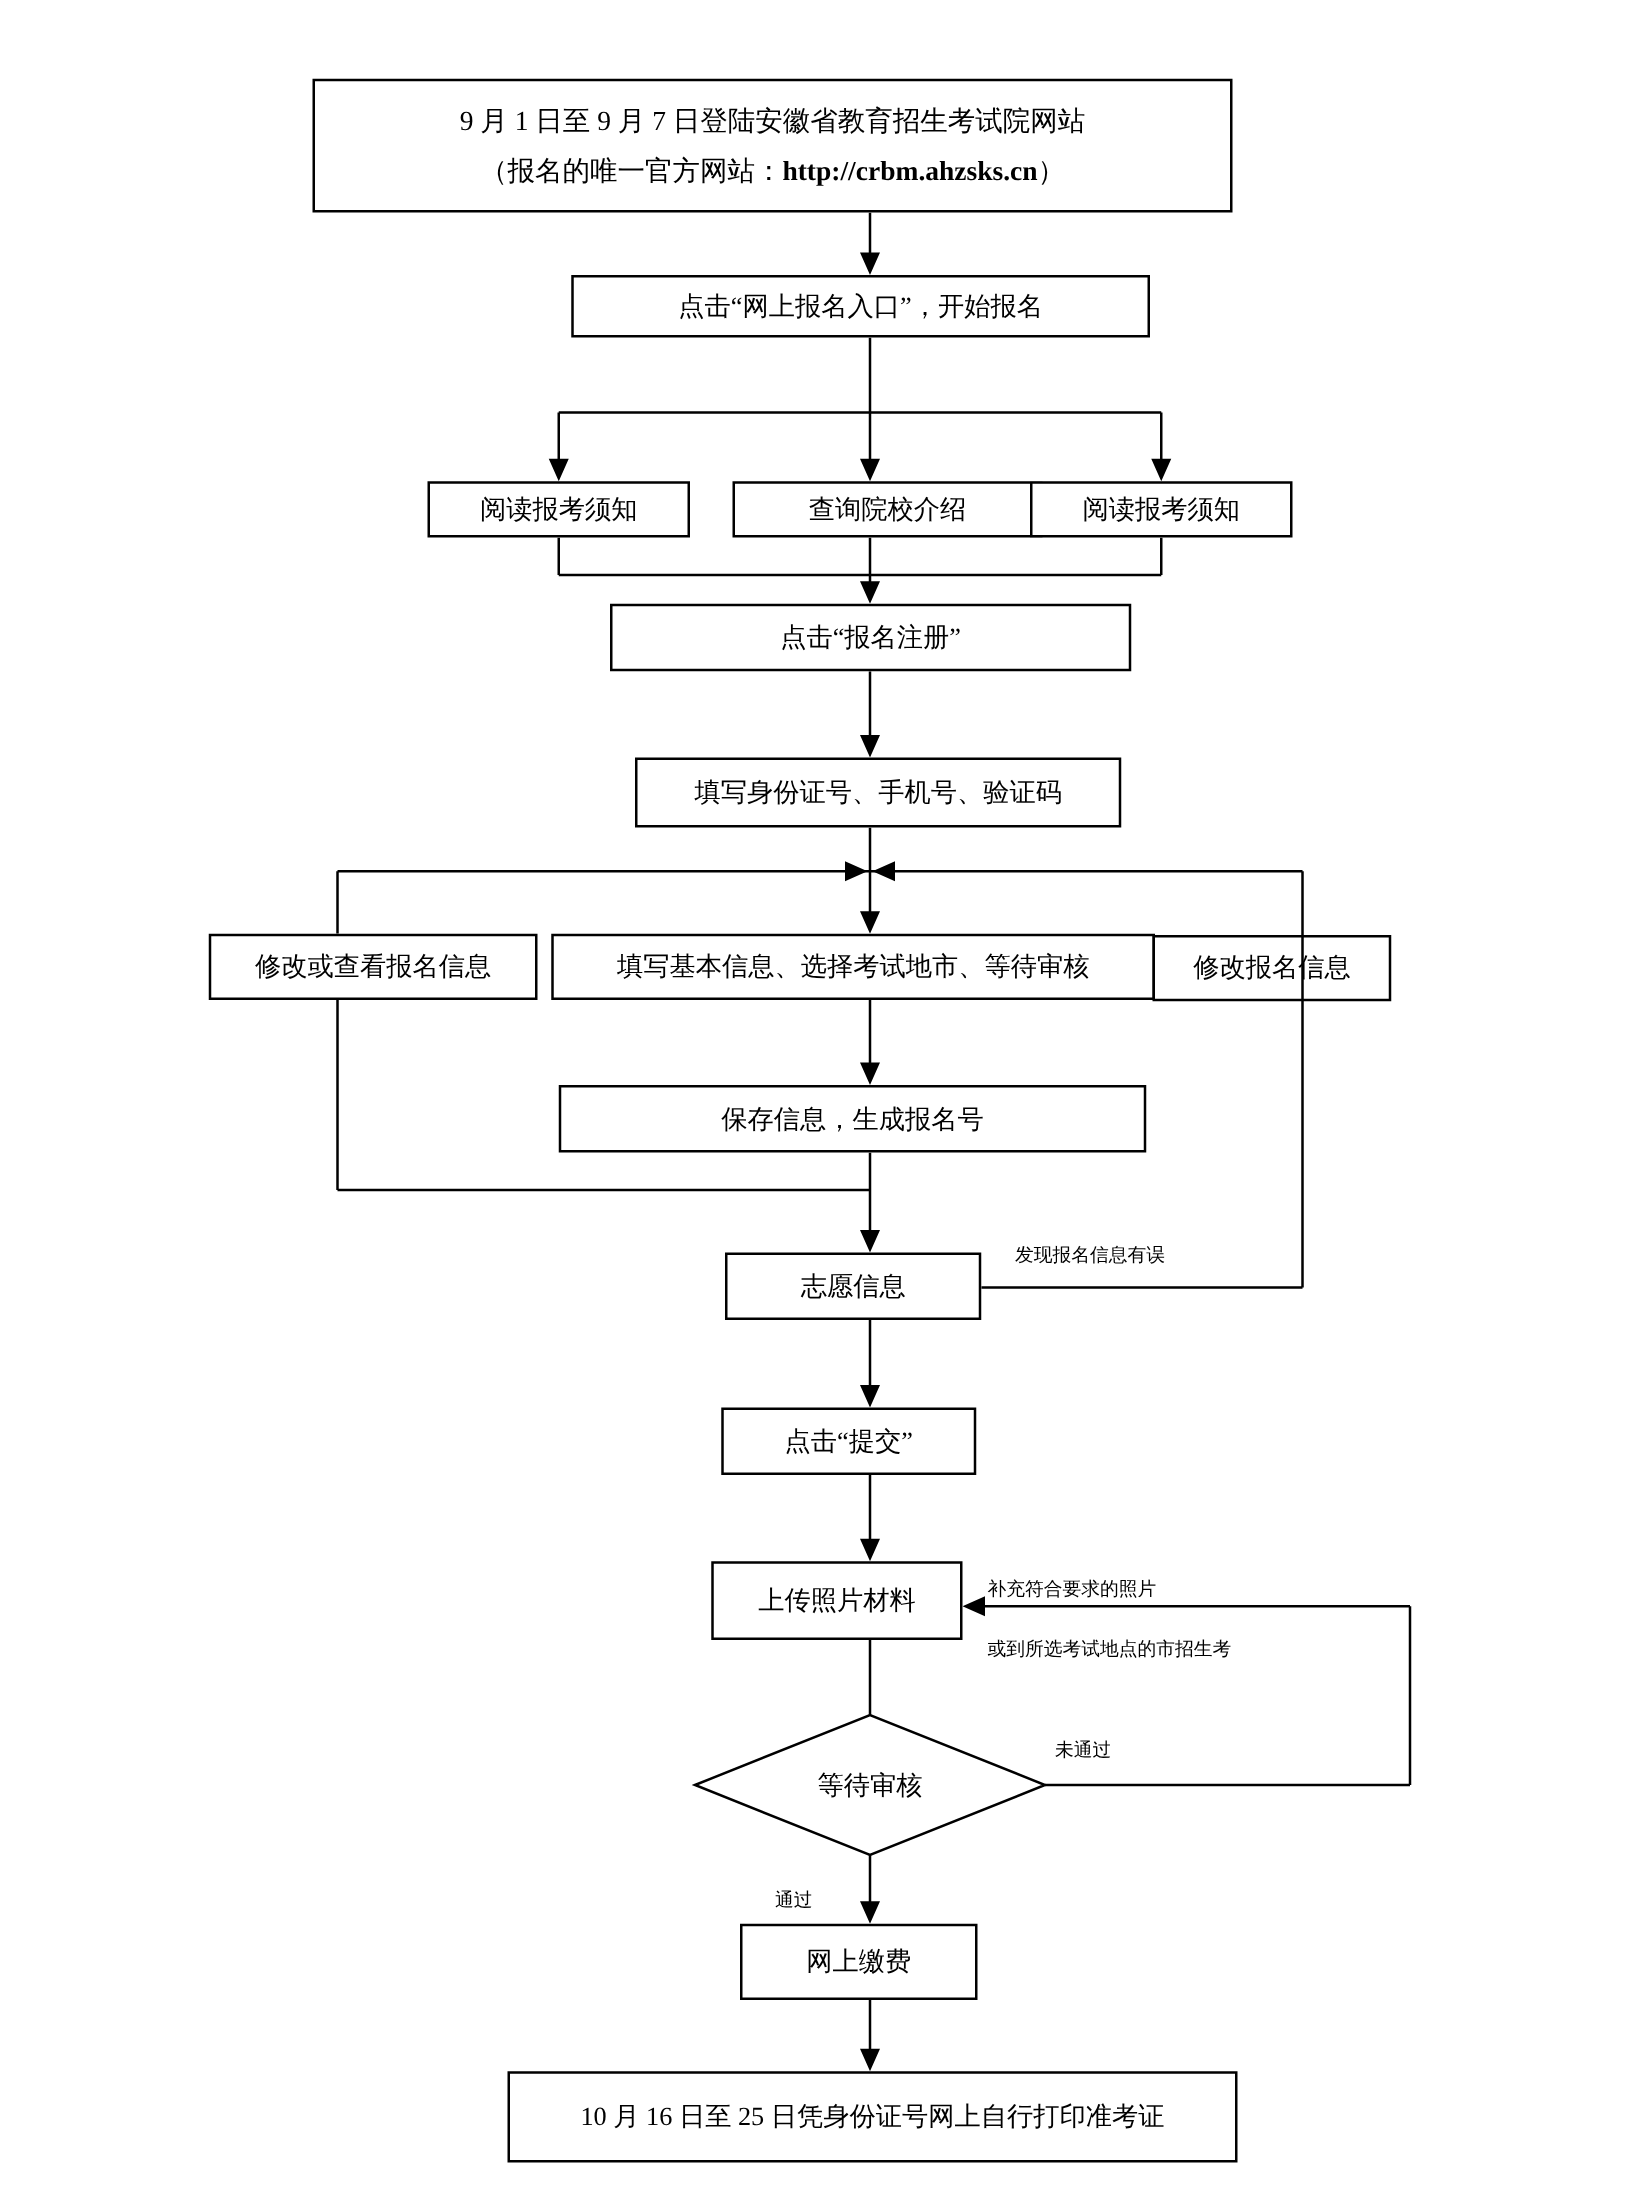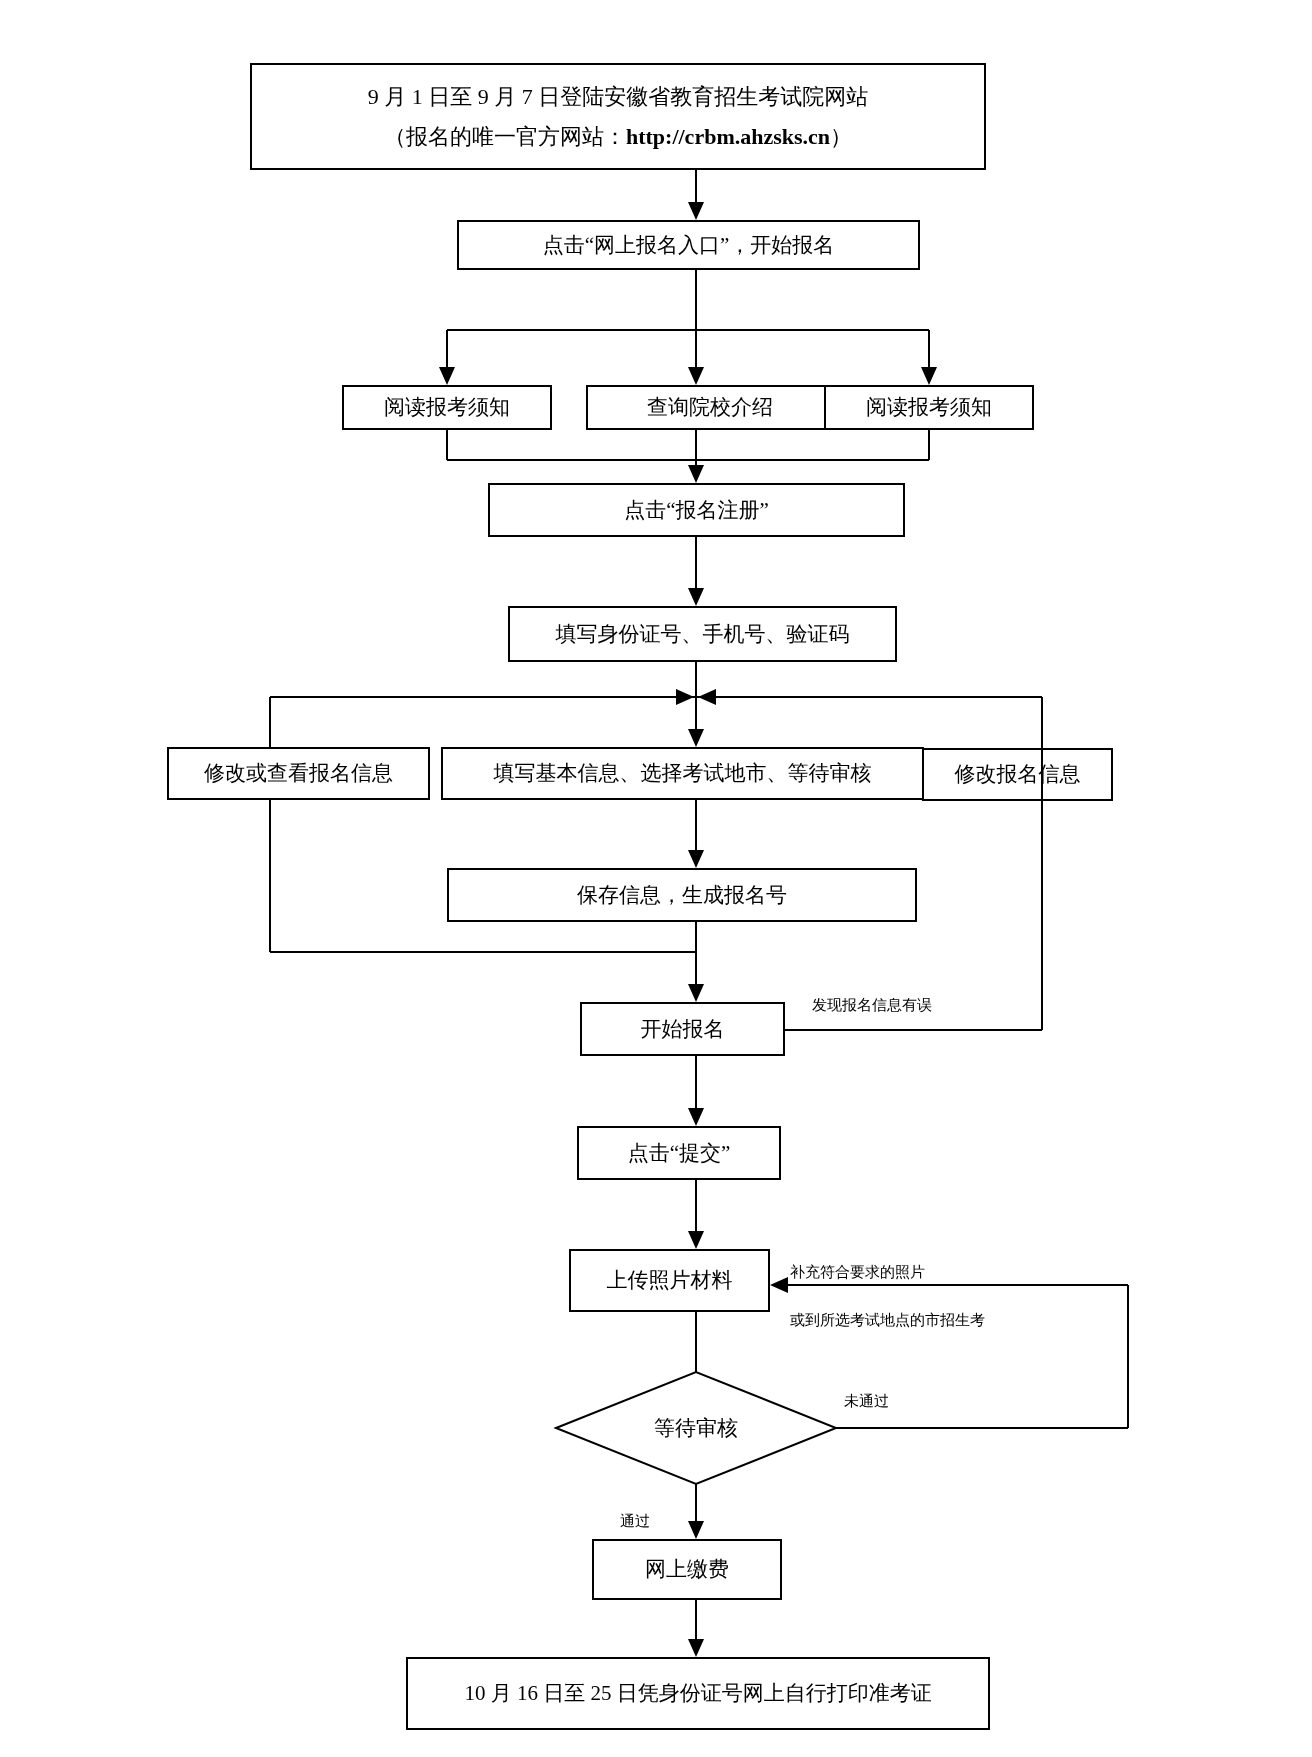--- a/index.html
+++ b/index.html
@@ -110,21 +110,21 @@
   <div class="node" style="left:488px;top:483px;width:417px;height:54px;">点击“报名注册”</div>
 
   <div class="node" style="left:508px;top:606px;width:389px;height:56px;">填写身份证号、手机号、验证码</div>
 
   <div class="node" style="left:167px;top:747px;width:263px;height:53px;">修改或查看报名信息</div>
   <div class="node" style="left:441px;top:747px;width:483px;height:53px;">填写基本信息、选择考试地市、等待审核</div>
   <div class="node transparent" style="left:922px;top:748px;width:191px;height:53px;">修改报名信息</div>
 
   <div class="node" style="left:447px;top:868px;width:470px;height:54px;">保存信息，生成报名号</div>
 
-  <div class="node" style="left:580px;top:1002px;width:205px;height:54px;">开始报名</div>
+  <div class="node" style="left:580px;top:1002px;width:205px;height:54px;">志愿信息</div>
 
   <div class="node" style="left:577px;top:1126px;width:204px;height:54px;">点击“提交”</div>
 
   <div class="node" style="left:569px;top:1249px;width:201px;height:63px;">上传照片材料</div>
 
   <div class="diamond-label" style="left:556px;top:1372px;width:280px;height:112px;">等待审核</div>
 
   <div class="node" style="left:592px;top:1539px;width:190px;height:61px;">网上缴费</div>
 
   <div class="node" style="left:406px;top:1657px;width:584px;height:73px;">10 月 16 日至 25 日凭身份证号网上自行打印准考证</div>

